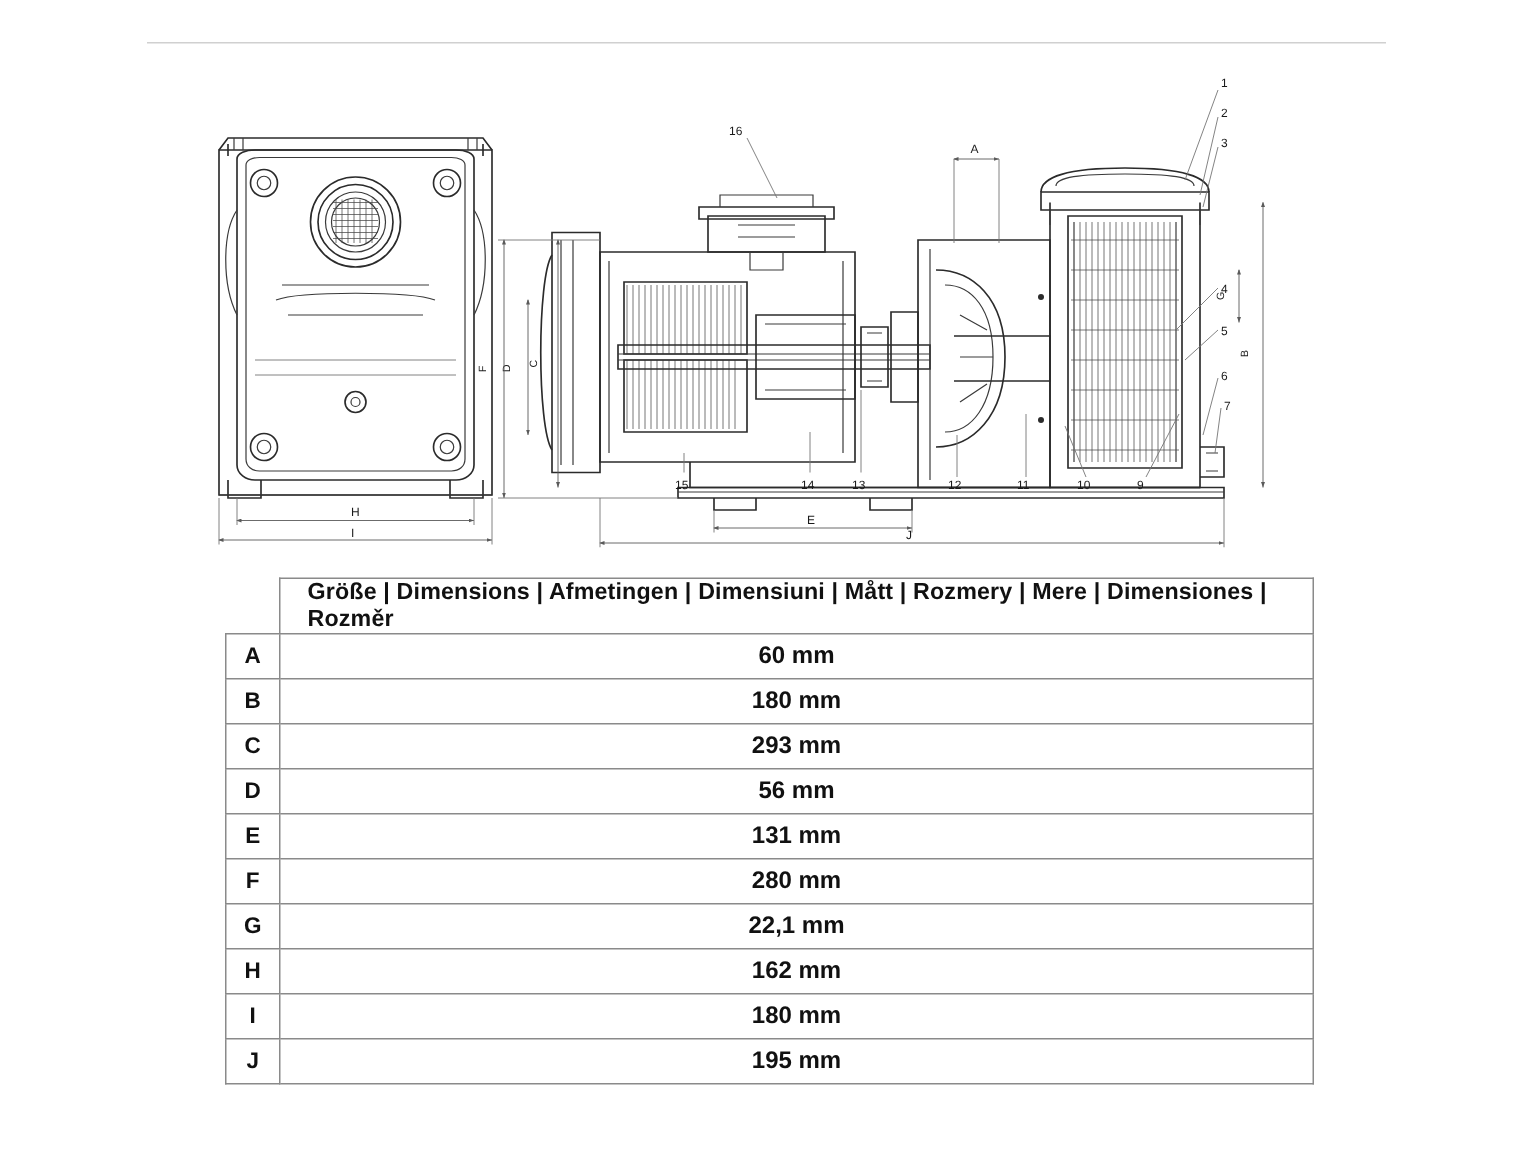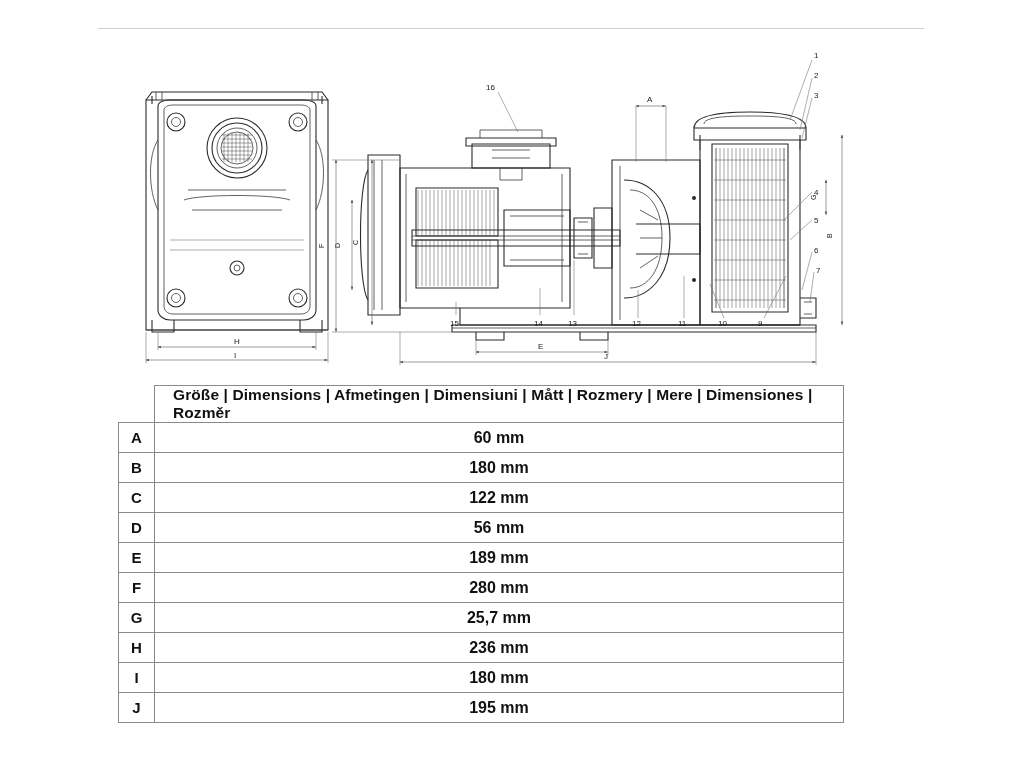--- a/index.html
+++ b/index.html
@@ -37,21 +37,21 @@
     left: 100px;
     top: 40px;
     width: 824px;
     height: 325px;
   }
   .drawing svg { display: block; }
 
   
   .spec-table {
     position: absolute;
-    left: 118px;
+    left: 150px;
     top: 385px;
     width: 726px;
     border-collapse: collapse;
     table-layout: fixed;
   }
   .spec-table td {
     border: 1px solid #8a8a8a;
     height: 29px;
     padding: 0;
     font-size: 15.5px;
@@ -337,41 +337,41 @@
       <tr>
         <td class="letter">A</td>
         <td class="value">60 mm</td>
       </tr>
       <tr>
         <td class="letter">B</td>
         <td class="value">180 mm</td>
       </tr>
       <tr>
         <td class="letter">C</td>
-        <td class="value">122 mm</td>
+        <td class="value">293 mm</td>
       </tr>
       <tr>
         <td class="letter">D</td>
         <td class="value">56 mm</td>
       </tr>
       <tr>
         <td class="letter">E</td>
-        <td class="value">189 mm</td>
+        <td class="value">131 mm</td>
       </tr>
       <tr>
         <td class="letter">F</td>
         <td class="value">280 mm</td>
       </tr>
       <tr>
         <td class="letter">G</td>
-        <td class="value">25,7 mm</td>
+        <td class="value">22,1 mm</td>
       </tr>
       <tr>
         <td class="letter">H</td>
-        <td class="value">236 mm</td>
+        <td class="value">162 mm</td>
       </tr>
       <tr>
         <td class="letter">I</td>
         <td class="value">180 mm</td>
       </tr>
       <tr>
         <td class="letter">J</td>
         <td class="value">195 mm</td>
       </tr>
     </tbody>

